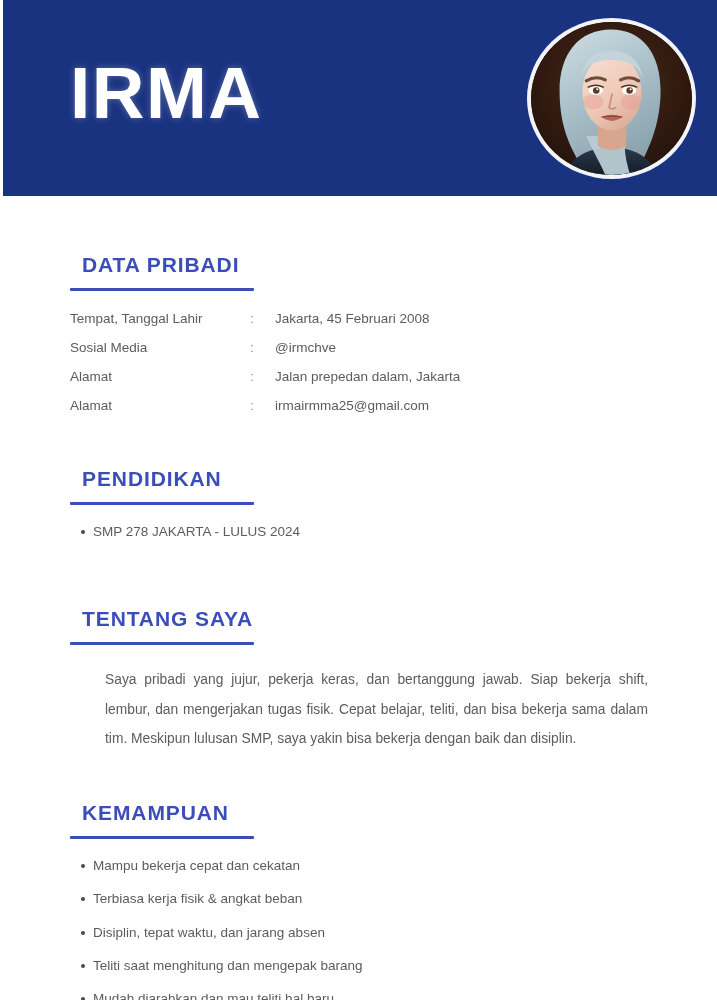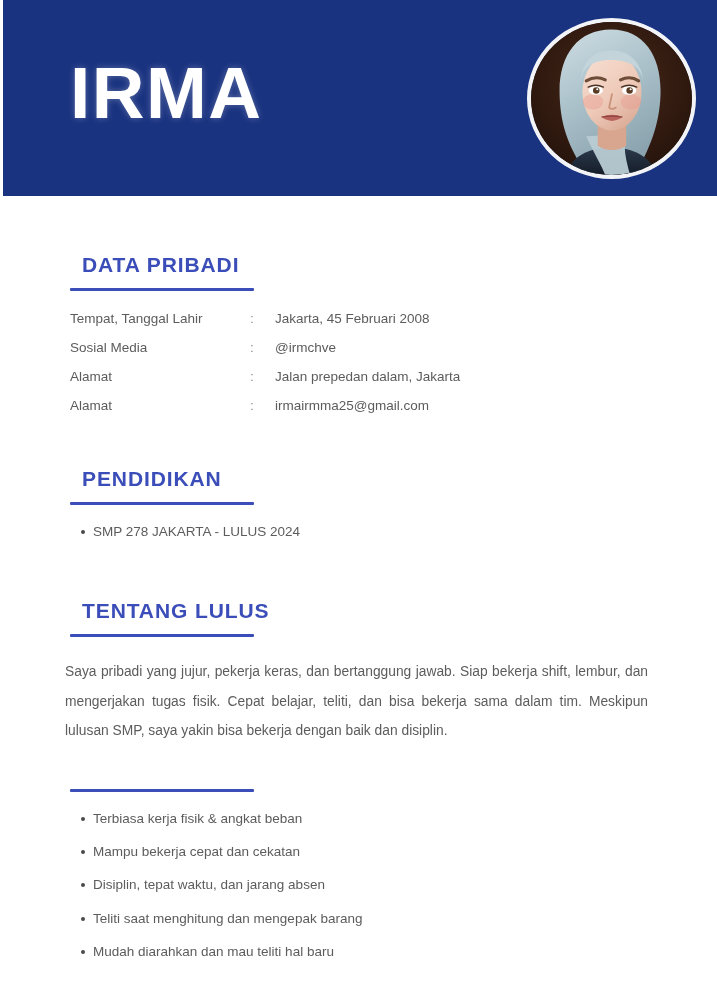--- a/index.html
+++ b/index.html
@@ -123,26 +123,26 @@
   ul.cv-list li::before {
     content: "";
     position: absolute;
     left: -12px;
     top: 7px;
     width: 4px;
     height: 4px;
     border-radius: 50%;
     background: #4a4a4a;
   }
-  ul.cv-list.tight li { margin-bottom: 4px; }
+  ul.cv-list.tight li { margin-bottom: 12px; }
 
   
   .about-text {
     margin: 20px 0 0 0;
-    padding: 0 69px 0 65px;
+    padding: 0 69px 0 105px;
     font-size: 13.8px;
     line-height: 2.15;
     color: #5c5c5c;
     text-align: justify;
   }
 </style>
 </head>
 <body>
 
 <div id="cv-page">
@@ -246,30 +246,31 @@
 
     <section class="section sec-pendidikan">
       <h2 class="section-heading">PENDIDIKAN</h2>
       <div class="section-rule"></div>
       <ul class="cv-list tight">
         <li>SMP 278 JAKARTA - LULUS 2024</li>
       </ul>
     </section>
 
     <section class="section sec-tentang">
-      <h2 class="section-heading">TENTANG LULUS</h2>
+      <h2 class="section-heading">TENTANG SAYA</h2>
       <div class="section-rule"></div>
       <p class="about-text">Saya pribadi yang jujur, pekerja keras, dan bertanggung jawab. Siap bekerja shift, lembur, dan mengerjakan tugas fisik. Cepat belajar, teliti, dan bisa bekerja sama dalam tim. Meskipun lulusan SMP, saya yakin bisa bekerja dengan baik dan disiplin.</p>
     </section>
 
     <section class="section sec-kemampuan">
+      <h2 class="section-heading">KEMAMPUAN</h2>
       <div class="section-rule"></div>
       <ul class="cv-list">
+        <li>Mampu bekerja cepat dan cekatan</li>
         <li>Terbiasa kerja fisik &amp; angkat beban</li>
-        <li>Mampu bekerja cepat dan cekatan</li>
         <li>Disiplin, tepat waktu, dan jarang absen</li>
         <li>Teliti saat menghitung dan mengepak barang</li>
         <li>Mudah diarahkan dan mau teliti hal baru</li>
       </ul>
     </section>
 
   </div>
 </div>
 
 </body></html>

